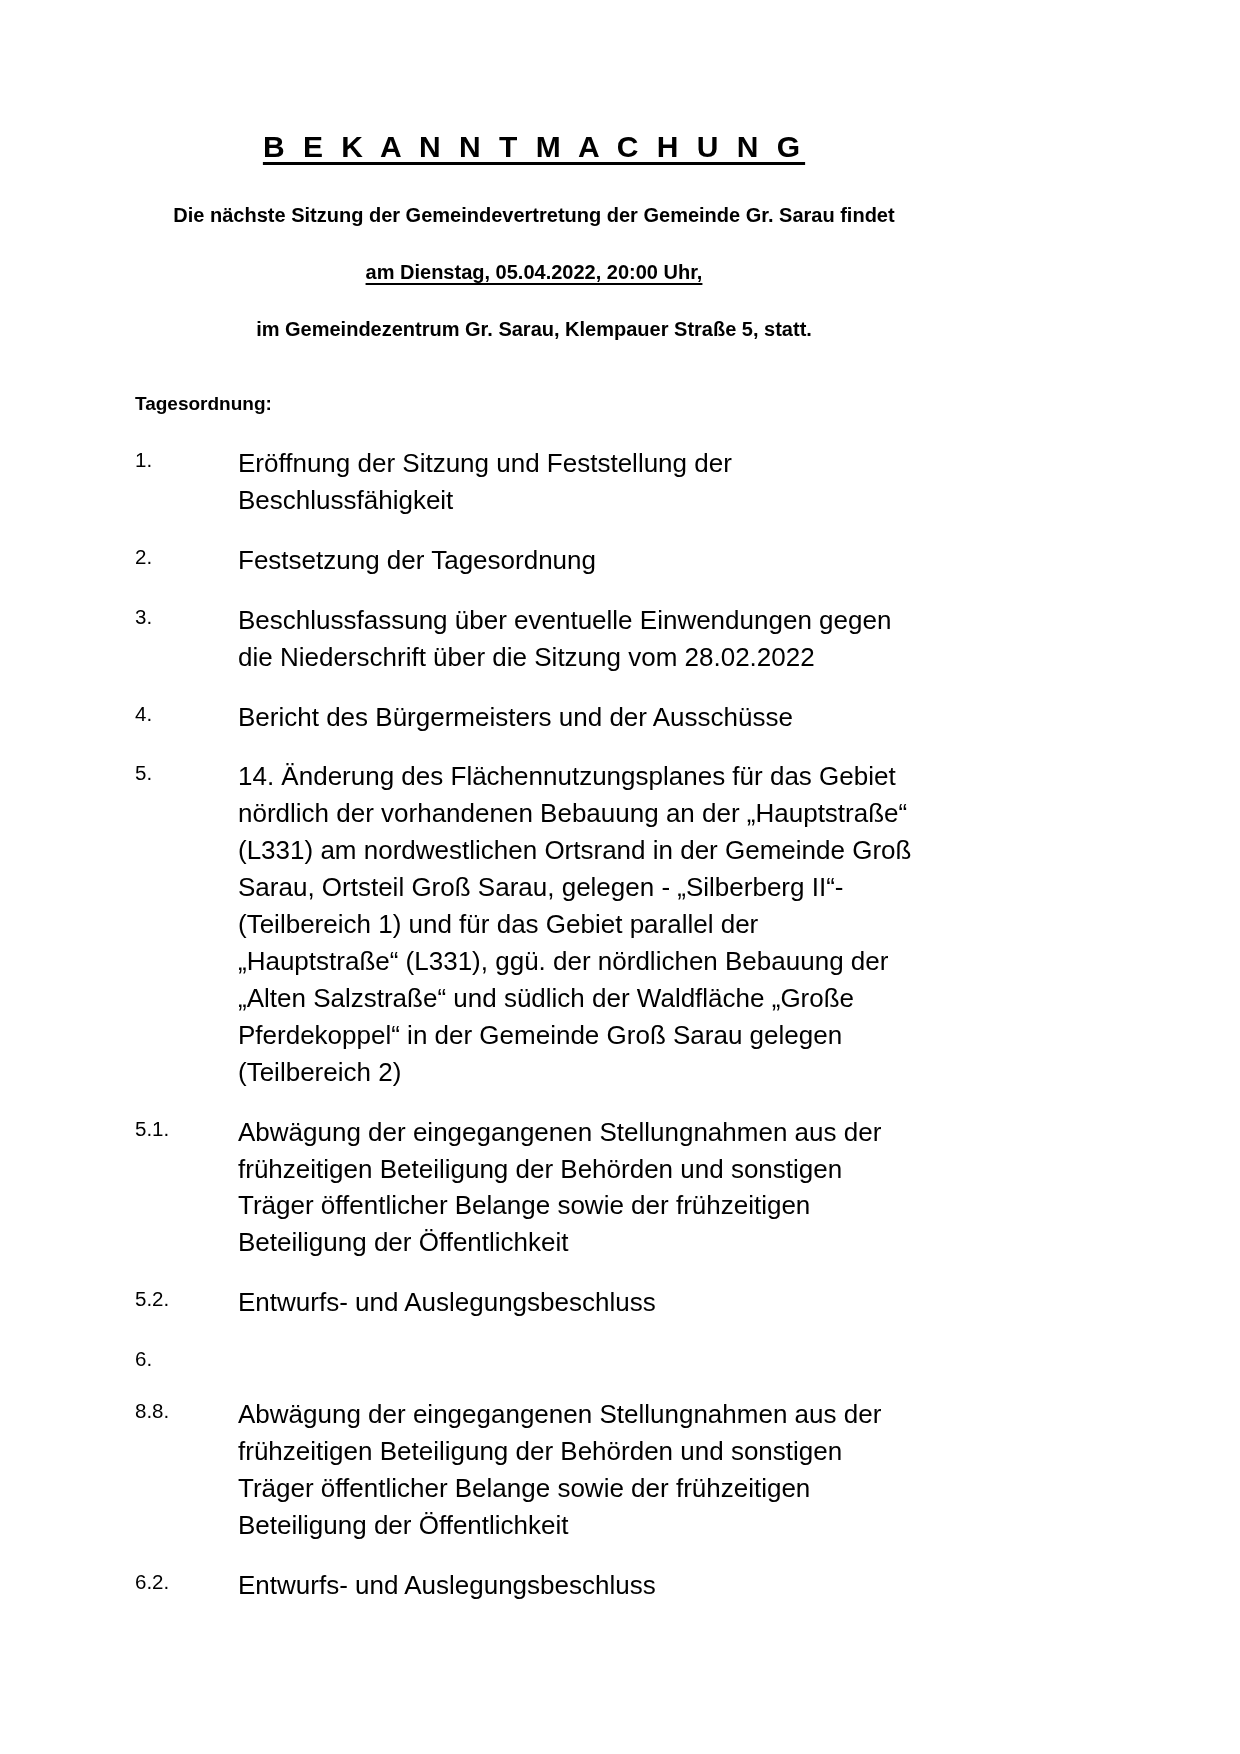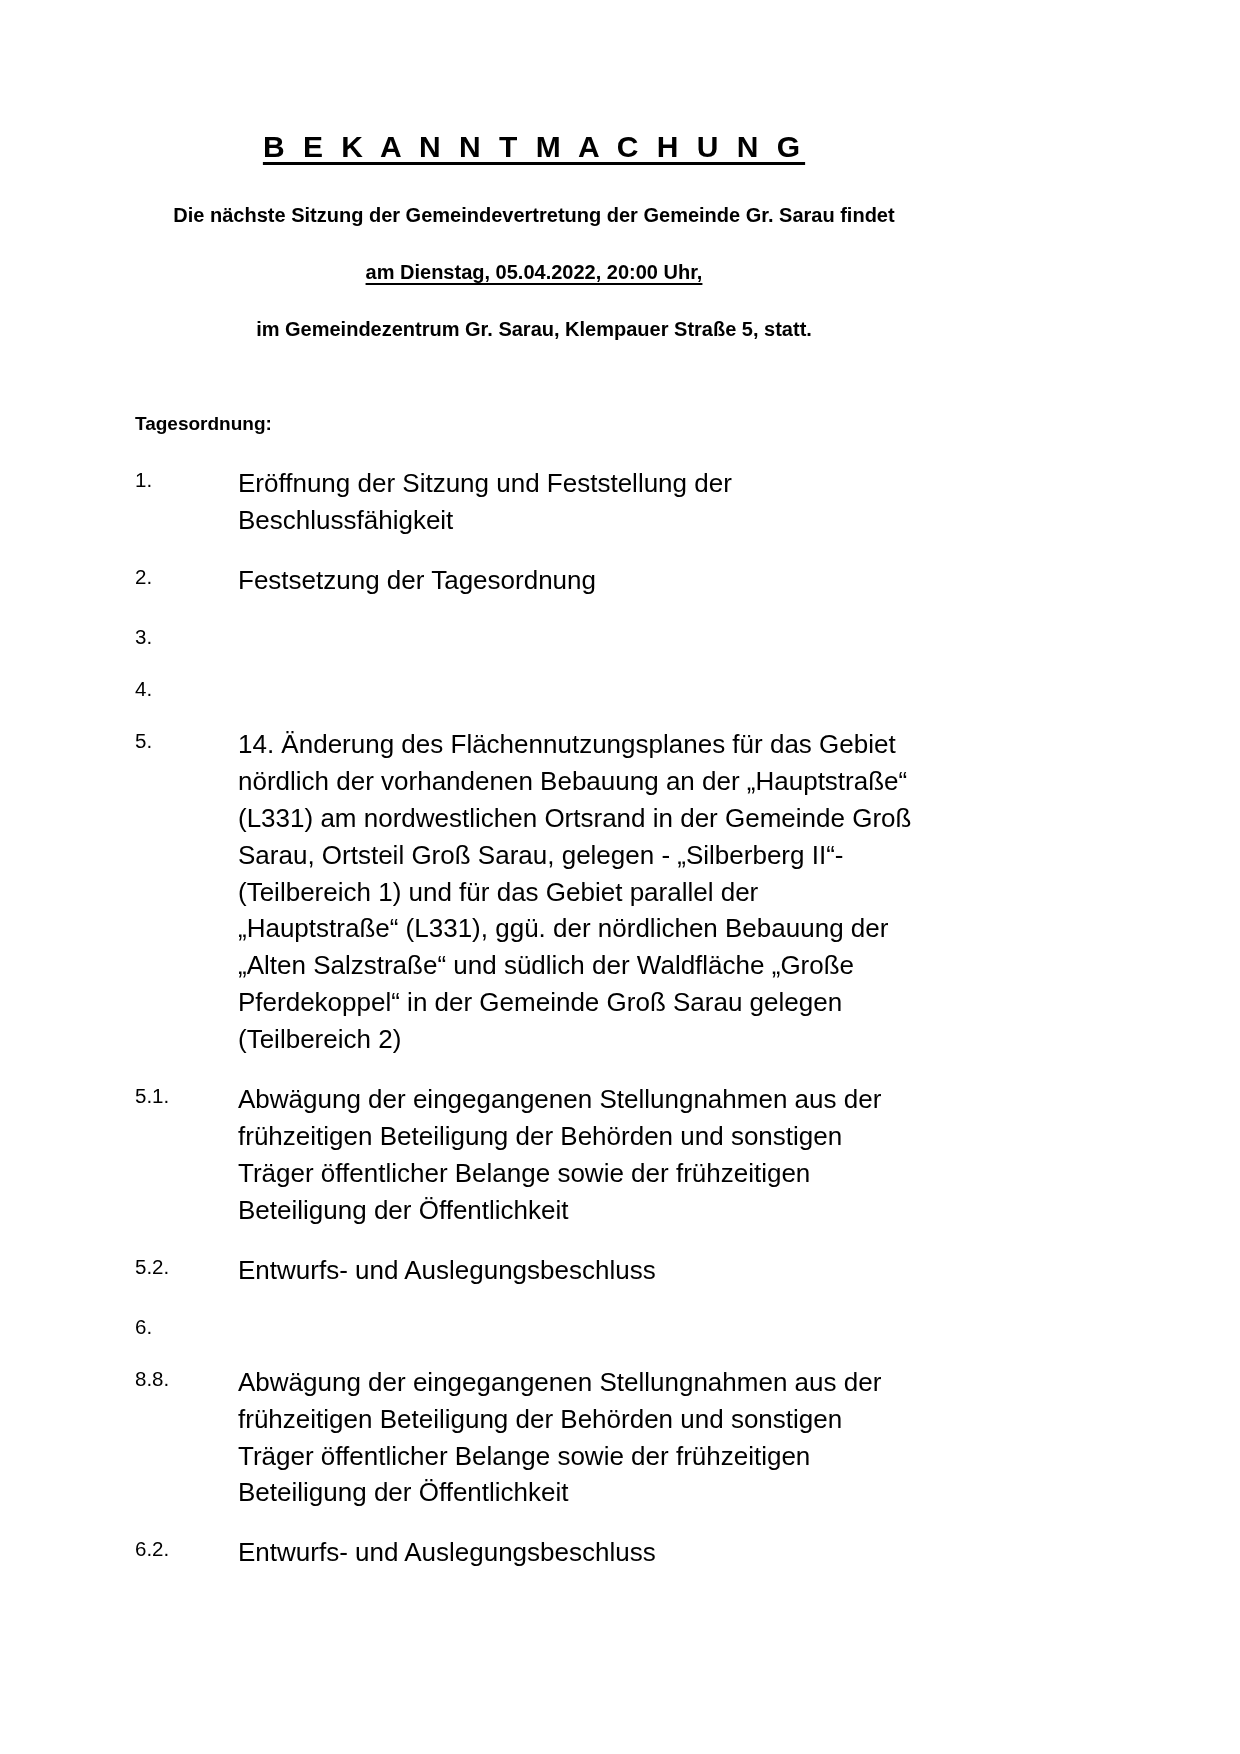--- a/index.html
+++ b/index.html
@@ -38,21 +38,21 @@
     font-size: 20px;
     margin: 0 0 28px 0;
     line-height: 1.35;
   }
   .lead.underlined {
     text-decoration: underline;
     text-underline-offset: 4px;
   }
   .lead.l1 { margin-bottom: 30px; }
   .lead.l2 { margin-bottom: 30px; text-align: center; }
-  .lead.l3 { margin-bottom: 70px; }
+  .lead.l3 { margin-bottom: 50px; }
 
   .agenda-heading {
     font-weight: bold;
     font-size: 19px;
     margin: 0 0 30px 0;
   }
 
   .agenda-list {
     margin: 0;
     padding: 0;
@@ -96,24 +96,27 @@
 Beschlussfähigkeit</div>
     </div>
 
     <div class="agenda-item">
       <div class="agenda-num">2.</div>
       <div class="agenda-text">Festsetzung der Tagesordnung</div>
     </div>
 
     <div class="agenda-item">
       <div class="agenda-num">3.</div>
+      <div class="agenda-text">Beschlussfassung über eventuelle Einwendungen gegen
+die Niederschrift über die Sitzung vom 28.02.2022</div>
     </div>
 
     <div class="agenda-item">
       <div class="agenda-num">4.</div>
+      <div class="agenda-text">Bericht des Bürgermeisters und der Ausschüsse</div>
     </div>
 
     <div class="agenda-item">
       <div class="agenda-num">5.</div>
       <div class="agenda-text">14. Änderung des Flächennutzungsplanes für das Gebiet
 nördlich der vorhandenen Bebauung an der „Hauptstraße“
 (L331) am nordwestlichen Ortsrand in der Gemeinde Groß
 Sarau, Ortsteil Groß Sarau, gelegen - „Silberberg II“-
 (Teilbereich 1) und für das Gebiet parallel der
 „Hauptstraße“ (L331), ggü. der nördlichen Bebauung der

